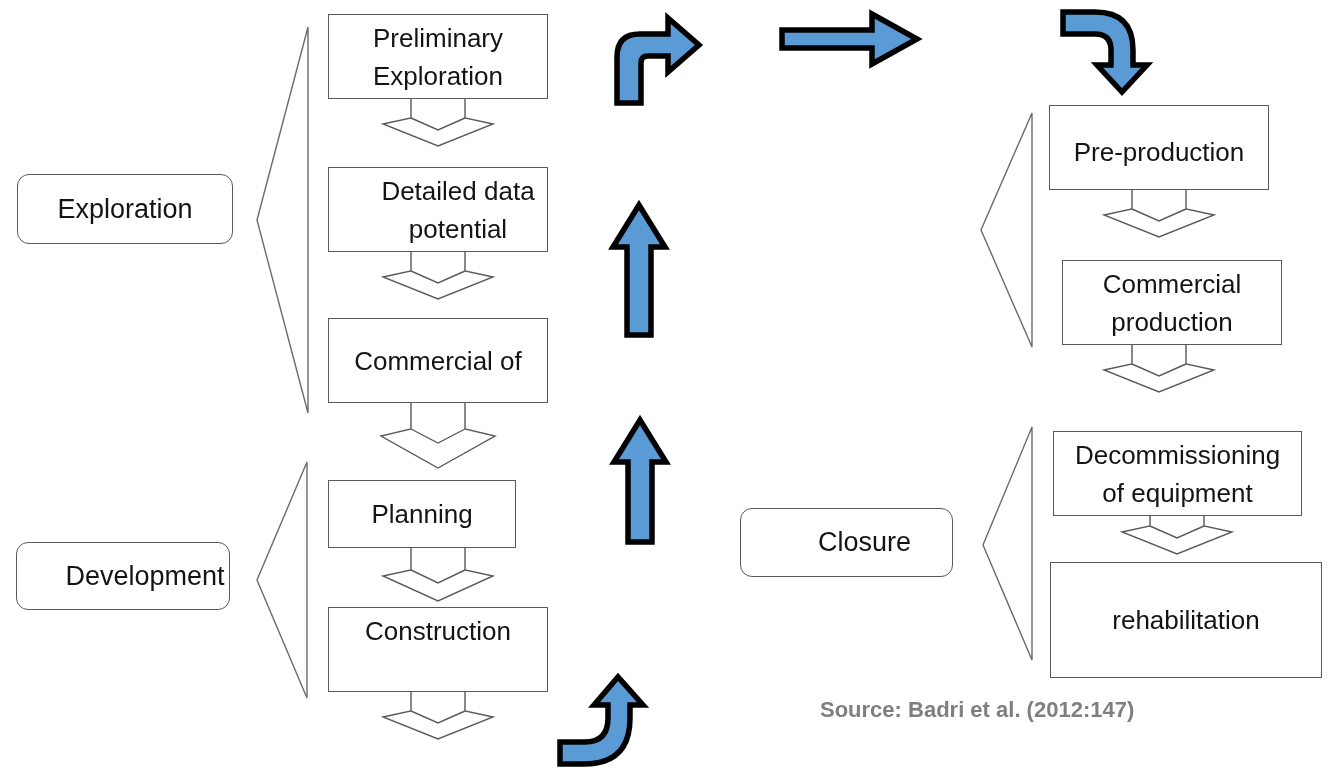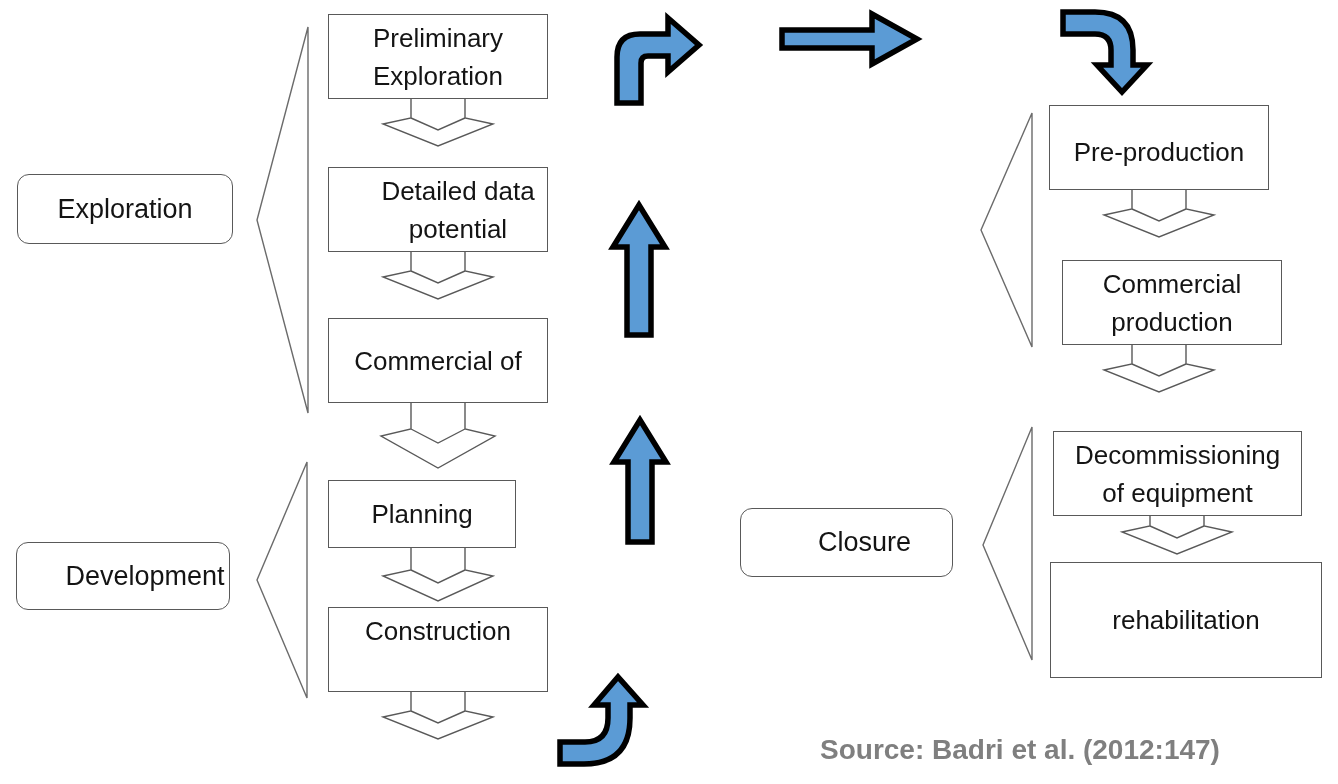--- a/index.html
+++ b/index.html
@@ -30,22 +30,22 @@
     background:#ffffff;
     border:1.5px solid #595959;
     border-radius:12px;
     display:flex;align-items:center;justify-content:center;
     font-size:27px;color:#141414;
     z-index:2;
     white-space:nowrap;
   }
   .source-note{
     position:absolute;
-    left:820px;top:734px;
-    font-size:28px;font-weight:bold;
+    left:820px;top:697px;
+    font-size:22px;font-weight:bold;
     color:#7f7f7f;
     white-space:nowrap;
     z-index:3;
   }
   svg{display:block;}
 </style>
 </head>
 <body>
 
 <div class="canvas">

